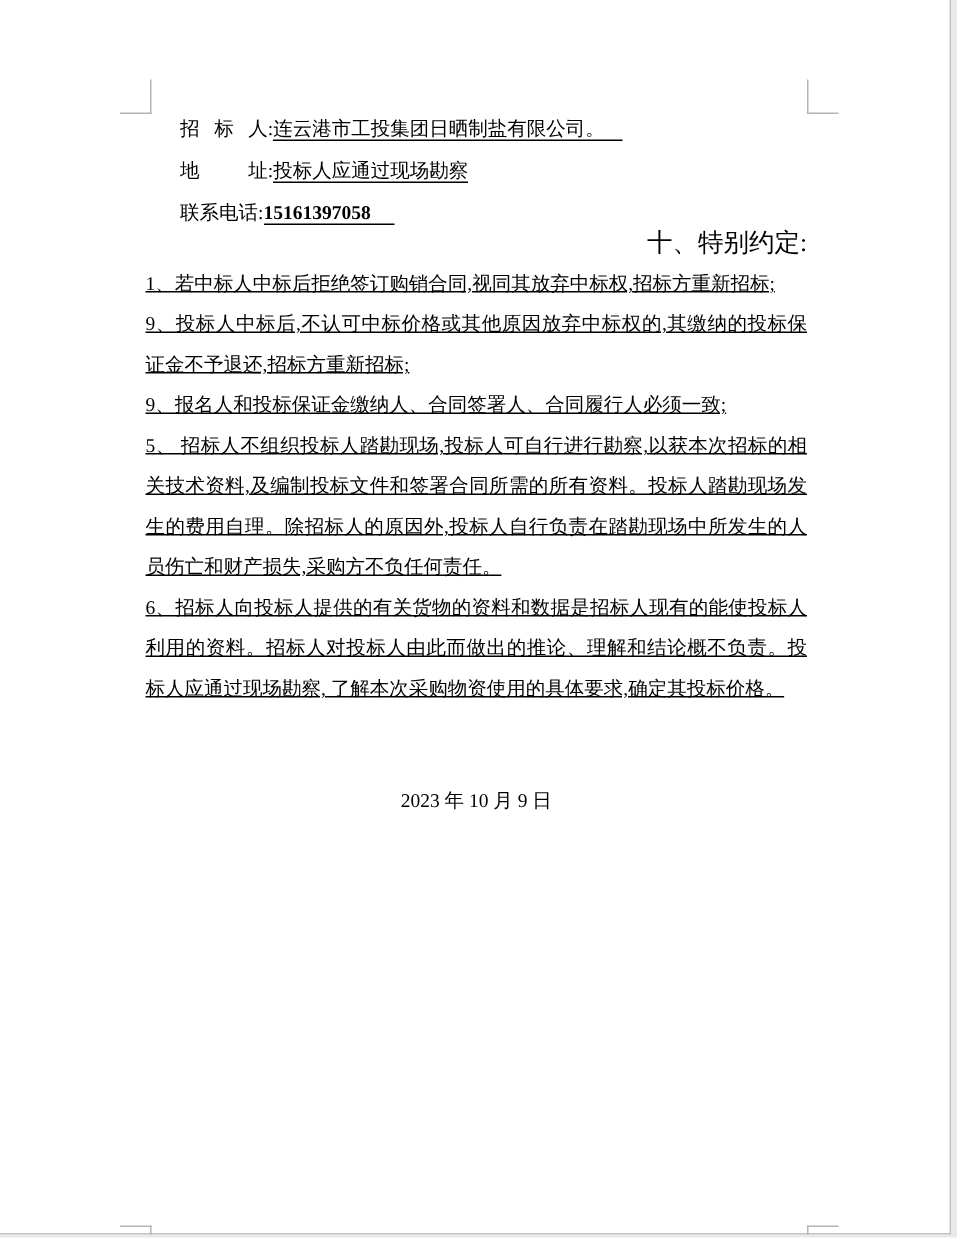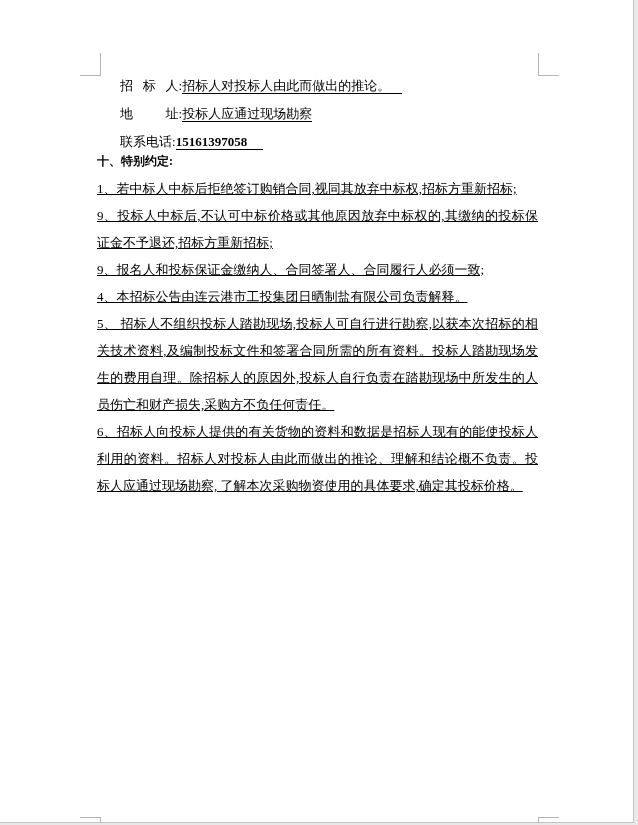--- a/index.html
+++ b/index.html
@@ -45,22 +45,23 @@
     line-height: 28px;
     white-space: pre-wrap;
   }
   .u { border-bottom: 1px solid #000; }
   .u-ext   { padding-right: 12px; }
   .u-phone { padding-right: 16px; font-weight: bold; }
 
   .heading {
     margin: -8px 0 0 0;
     line-height: 27px;
-    font-size: 12px;
-    font-weight: bold;
+    font-size: 17px;
+    font-weight: normal;
+    text-align: right;
   }
   .clause {
     margin: 0;
     line-height: 27px;
     text-align: justify;
     text-align-last: left;
     text-decoration: underline;
   }
   .doc-date {
     margin: 48px 0 0 0;
@@ -74,29 +75,29 @@
 <div class="page">
 
   <div class="crop crop-tl"></div>
   <div class="crop crop-tr"></div>
   <div class="crop crop-bl"></div>
   <div class="crop crop-br"></div>
 
   <div class="content">
 
     <div class="contact">
-      <p><span>招   标   人:</span><span class="u u-ext">招标人对投标人由此而做出的推论。</span></p>
+      <p><span>招   标   人:</span><span class="u u-ext">连云港市工投集团日晒制盐有限公司。</span></p>
       <p><span>地          址:</span><span class="u">投标人应通过现场勘察</span></p>
       <p><span>联系电话:</span><span class="u u-phone">15161397058</span></p>
     </div>
 
     <p class="heading">十、特别约定:</p>
 
     <p class="clause">1、若中标人中标后拒绝签订购销合同,视同其放弃中标权,招标方重新招标;</p>
     <p class="clause">9、投标人中标后,不认可中标价格或其他原因放弃中标权的,其缴纳的投标保证金不予退还,招标方重新招标;</p>
     <p class="clause">9、报名人和投标保证金缴纳人、合同签署人、合同履行人必须一致;</p>
-    <p class="clause">4、本招标公告由连云港市工投集团日晒制盐有限公司负责解释。</p>
     <p class="clause">5、 招标人不组织投标人踏勘现场,投标人可自行进行勘察,以获本次招标的相关技术资料,及编制投标文件和签署合同所需的所有资料。投标人踏勘现场发生的费用自理。除招标人的原因外,投标人自行负责在踏勘现场中所发生的人员伤亡和财产损失,采购方不负任何责任。</p>
     <p class="clause">6、招标人向投标人提供的有关货物的资料和数据是招标人现有的能使投标人利用的资料。招标人对投标人由此而做出的推论、理解和结论概不负责。投标人应通过现场勘察, 了解本次采购物资使用的具体要求,确定其投标价格。</p>
 
+    <p class="doc-date">2023 年 10 月 9 日</p>
 
   </div>
 </div>
 
 </body></html>

